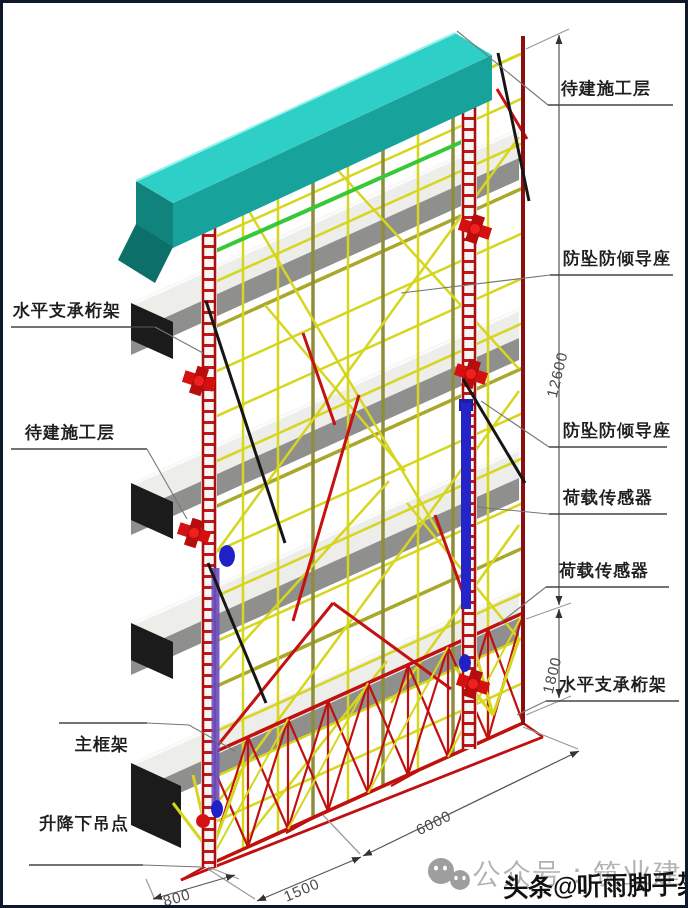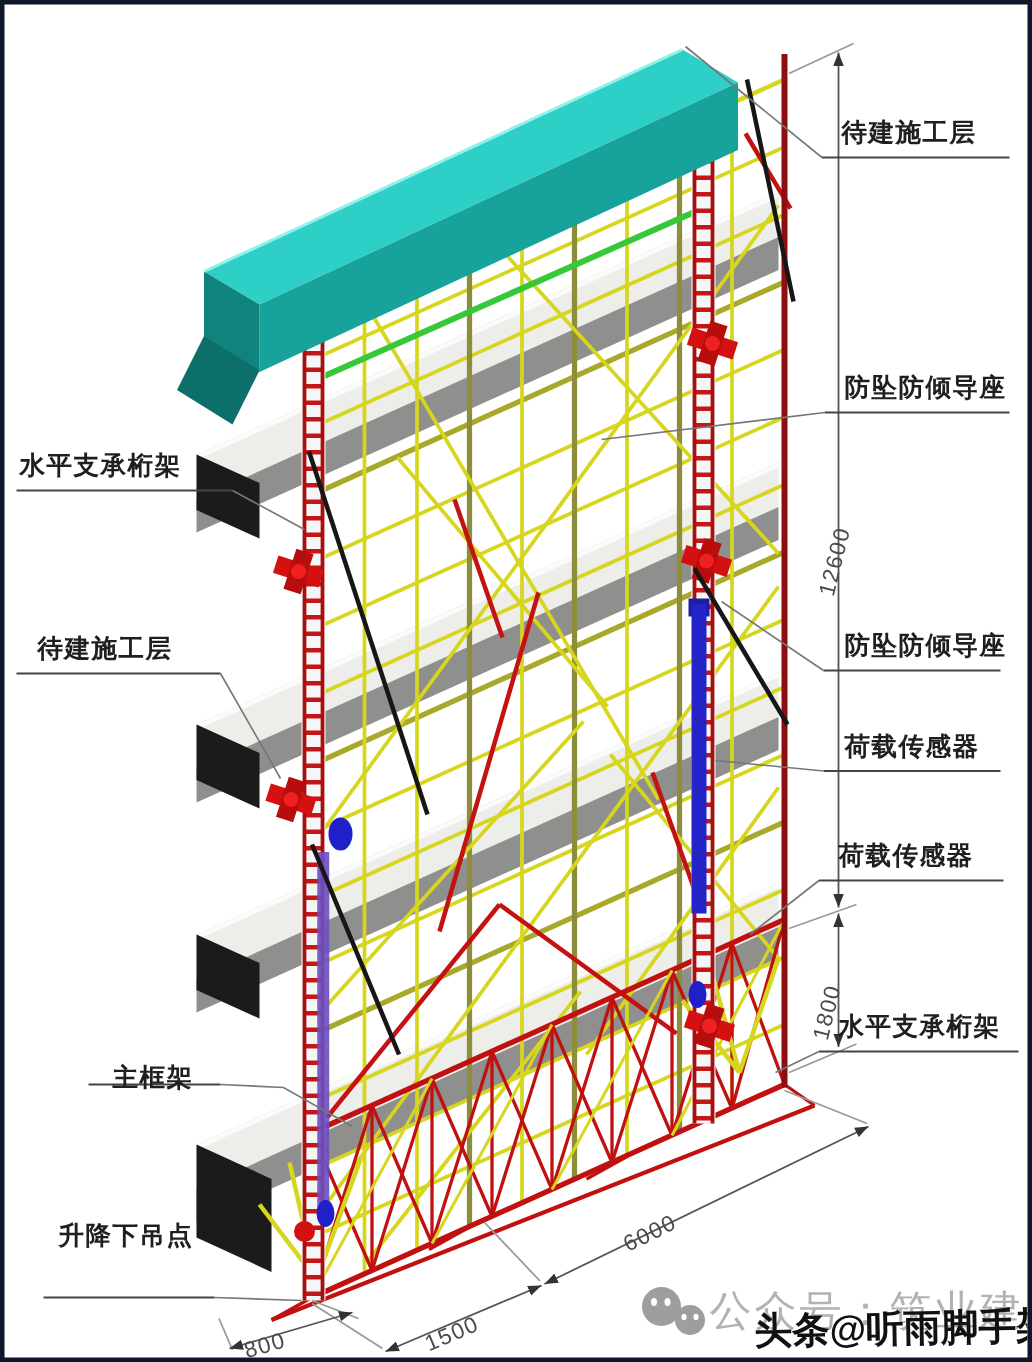--- a/index.html
+++ b/index.html
@@ -286,21 +286,21 @@
   </g>
 </svg>
 
   <div class="callout" style="left:558px;top:76px">待建施工层</div>
   <div class="callout" style="left:560px;top:246px">防坠防倾导座</div>
   <div class="callout" style="left:10px;top:298px">水平支承桁架</div>
   <div class="callout" style="left:22px;top:420px">待建施工层</div>
   <div class="callout" style="left:560px;top:418px">防坠防倾导座</div>
   <div class="callout" style="left:560px;top:485px">荷载传感器</div>
   <div class="callout" style="left:556px;top:558px">荷载传感器</div>
-  <div class="callout" style="left:72px;top:706px">主框架</div>
+  <div class="callout" style="left:72px;top:732px">主框架</div>
   <div class="callout" style="left:556px;top:672px">水平支承桁架</div>
   <div class="callout" style="left:36px;top:811px">升降下吊点</div>
 
   <div class="dim" style="left:540px;top:392px;transform:rotate(-76deg)">12600</div>
   <div class="dim" style="left:536px;top:688px;transform:rotate(-76deg)">1800</div>
   <div class="dim" style="left:410px;top:820px;transform:rotate(-26deg)">6000</div>
   <div class="dim" style="left:278px;top:886px;transform:rotate(-23deg)">1500</div>
   <div class="dim" style="left:158px;top:890px;transform:rotate(-16deg)">800</div>
 
   <div class="wm-gray">公众号：筑业建工圈</div>

